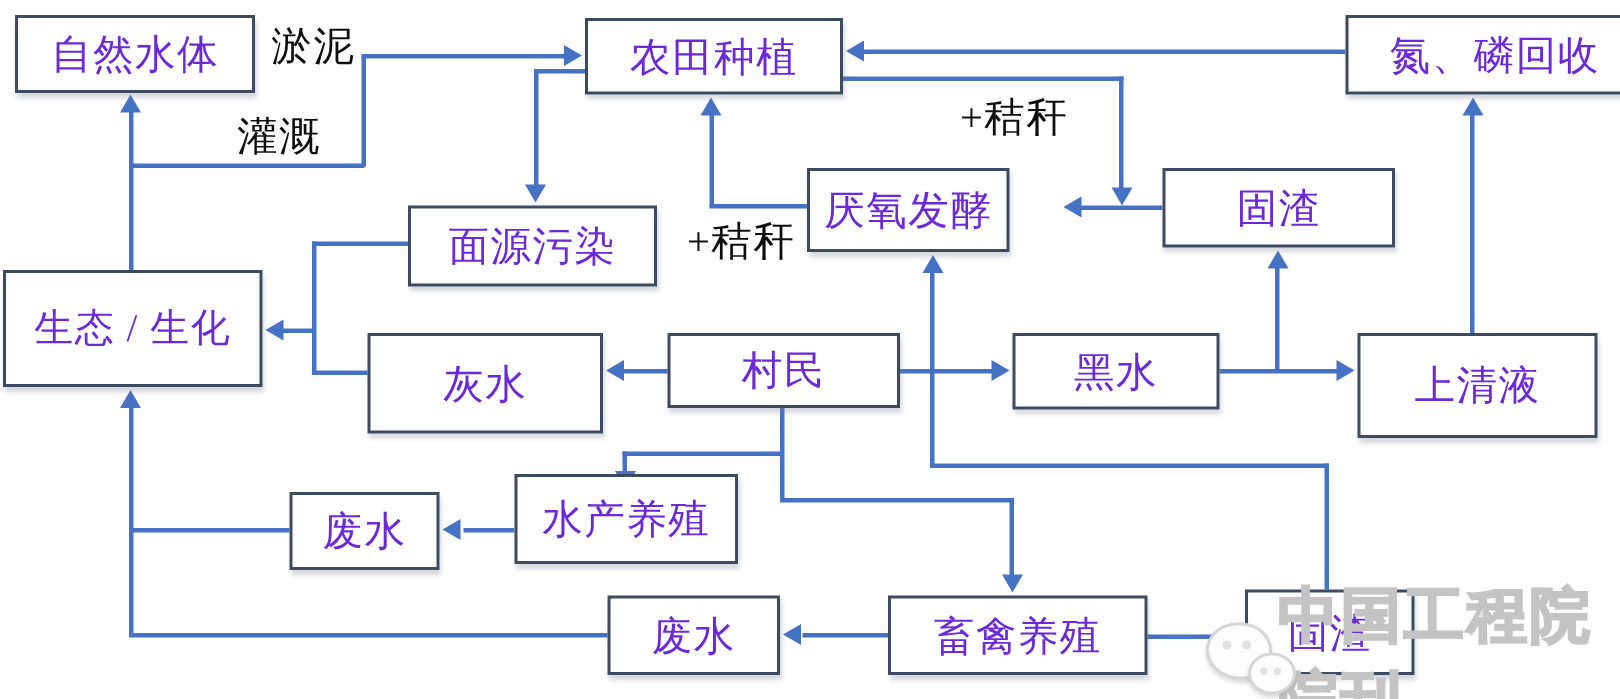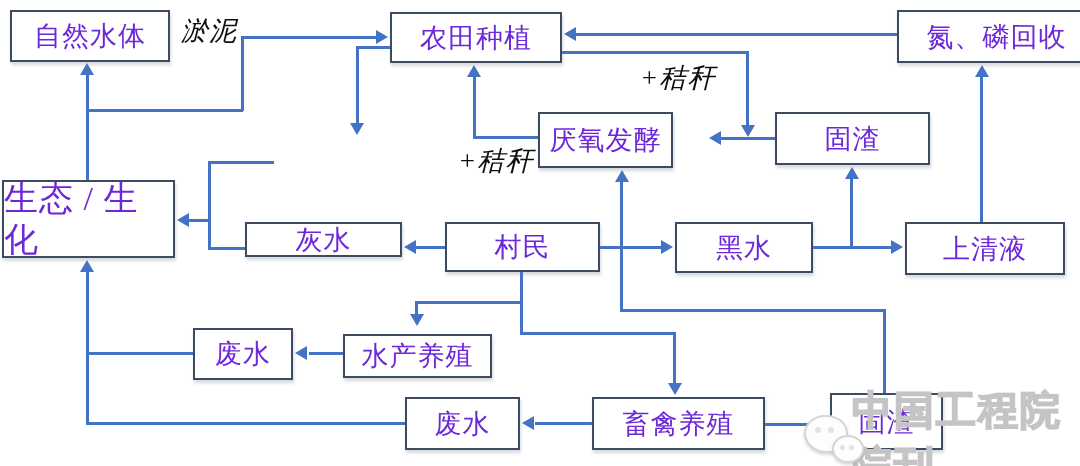--- a/index.html
+++ b/index.html
@@ -6,30 +6,30 @@
   .stage{
     position:relative;width:1080px;height:466px;background:#fff;overflow:hidden;
     font-family:"Liberation Serif","DejaVu Serif",serif;
   }
   .box{
     position:absolute;background:#fff;border:2.5px solid #3C4B61;box-sizing:border-box;
     display:flex;align-items:center;justify-content:center;flex-direction:column;
     font-size:27px;letter-spacing:1px;color:#6d28d9;z-index:2;
     box-shadow:1px 3px 3px rgba(120,130,145,.30);
   }
-  .box .l2{font-size:34px;line-height:1.22;}
+  .box .l2{font-size:26px;line-height:1.22;}
   .hl,.vl{position:absolute;background:#4472C4;z-index:1;}
   .hl{height:2.5px;}
   .vl{width:2.5px;}
   .ah{position:absolute;width:0;height:0;z-index:1;}
   .ah.r{border-top:7px solid transparent;border-bottom:7px solid transparent;border-left:12px solid #4472C4;}
   .ah.l{border-top:7px solid transparent;border-bottom:7px solid transparent;border-right:12px solid #4472C4;}
   .ah.u{border-left:7px solid transparent;border-right:7px solid transparent;border-bottom:12px solid #4472C4;}
   .ah.d{border-left:7px solid transparent;border-right:7px solid transparent;border-top:12px solid #4472C4;}
-  .lbl{position:absolute;font-size:27px;letter-spacing:1px;color:#0D0D0D;z-index:3;white-space:nowrap;font-style:italic;}
+  .lbl{position:absolute;font-size:27px;letter-spacing:1px;color:#0D0D0D;z-index:3;white-space:nowrap;}
   .wm{position:absolute;left:798px;top:383px;display:flex;align-items:center;z-index:10;}
   .wm-icon{position:relative;width:62px;height:58px;}
   .wm-bub1{position:absolute;left:6px;top:6px;width:40px;height:34px;background:#fdfdfd;
     border:2px solid #d6d6d6;border-radius:50% 50% 46% 54%;box-shadow:0 2px 3px rgba(160,160,160,.4);}
   .wm-bub1:before,.wm-bub1:after{content:"";position:absolute;top:10px;width:6px;height:6px;border-radius:50%;background:#e2e2e2;}
   .wm-bub1:before{left:9px;} .wm-bub1:after{left:22px;}
   .wm-bub2{position:absolute;left:34px;top:26px;width:28px;height:24px;background:#fdfdfd;
     border:2px solid #d6d6d6;border-radius:50%;box-shadow:0 2px 3px rgba(160,160,160,.4);}
   .wm-bub2:before,.wm-bub2:after{content:"";position:absolute;top:8px;width:5px;height:5px;border-radius:50%;background:#e2e2e2;}
   .wm-bub2:before{left:6px;} .wm-bub2:after{left:15px;}
@@ -104,58 +104,62 @@
 
   <div class="box" style="left:10px;top:10px;width:160px;height:52px">
     <span>自然水体</span>
   </div>
   <div class="box" style="left:390px;top:12px;width:172px;height:51px">
     <span>农田种植</span>
   </div>
   <div class="box" style="left:897px;top:10px;width:199px;height:53px">
     <span>氮、磷回收</span>
   </div>
+  <div class="box" style="left:272px;top:137px;width:166px;height:54px">
+    <span>面源污染</span>
+  </div>
   <div class="box" style="left:538px;top:112px;width:135px;height:56px">
     <span>厌氧发酵</span>
   </div>
   <div class="box" style="left:775px;top:112px;width:155px;height:53px">
     <span>固渣</span>
   </div>
   <div class="box" style="left:2px;top:180px;width:173px;height:78px">
     <span class="l2">生态 / 生化</span>
   </div>
-  <div class="box" style="left:245px;top:222px;width:157px;height:35px">
+  <div class="box" style="left:245px;top:222px;width:157px;height:67px">
     <span>灰水</span>
   </div>
   <div class="box" style="left:675px;top:222px;width:138px;height:51px">
     <span>黑水</span>
   </div>
   <div class="box" style="left:445px;top:222px;width:155px;height:50px">
     <span>村民</span>
   </div>
-  <div class="box" style="left:905px;top:222px;width:160px;height:53px">
+  <div class="box" style="left:905px;top:222px;width:160px;height:70px">
     <span>上清液</span>
   </div>
-  <div class="box" style="left:343px;top:334px;width:149px;height:44px">
+  <div class="box" style="left:343px;top:316px;width:149px;height:60px">
     <span>水产养殖</span>
   </div>
   <div class="box" style="left:193px;top:328px;width:100px;height:52px">
     <span>废水</span>
   </div>
   <div class="box" style="left:405px;top:397px;width:115px;height:53px">
     <span>废水</span>
   </div>
   <div class="box" style="left:592px;top:397px;width:173px;height:53px">
     <span>畜禽养殖</span>
   </div>
   <div class="box" style="left:830px;top:393px;width:113px;height:57px">
     <span>固渣</span>
   </div>
 
   <div class="lbl" style="left:181px;top:13px">淤泥</div>
+  <div class="lbl" style="left:158px;top:73px">灌溉</div>
   <div class="lbl" style="left:640px;top:60px">+秸秆</div>
   <div class="lbl" style="left:458px;top:143px">+秸秆</div>
 
   <div class="wm">
     <div class="wm-icon">
       <div class="wm-bub1"></div>
       <div class="wm-bub2"></div>
     </div>
     <div class="wm-text">中国工程院院刊</div>
   </div>

